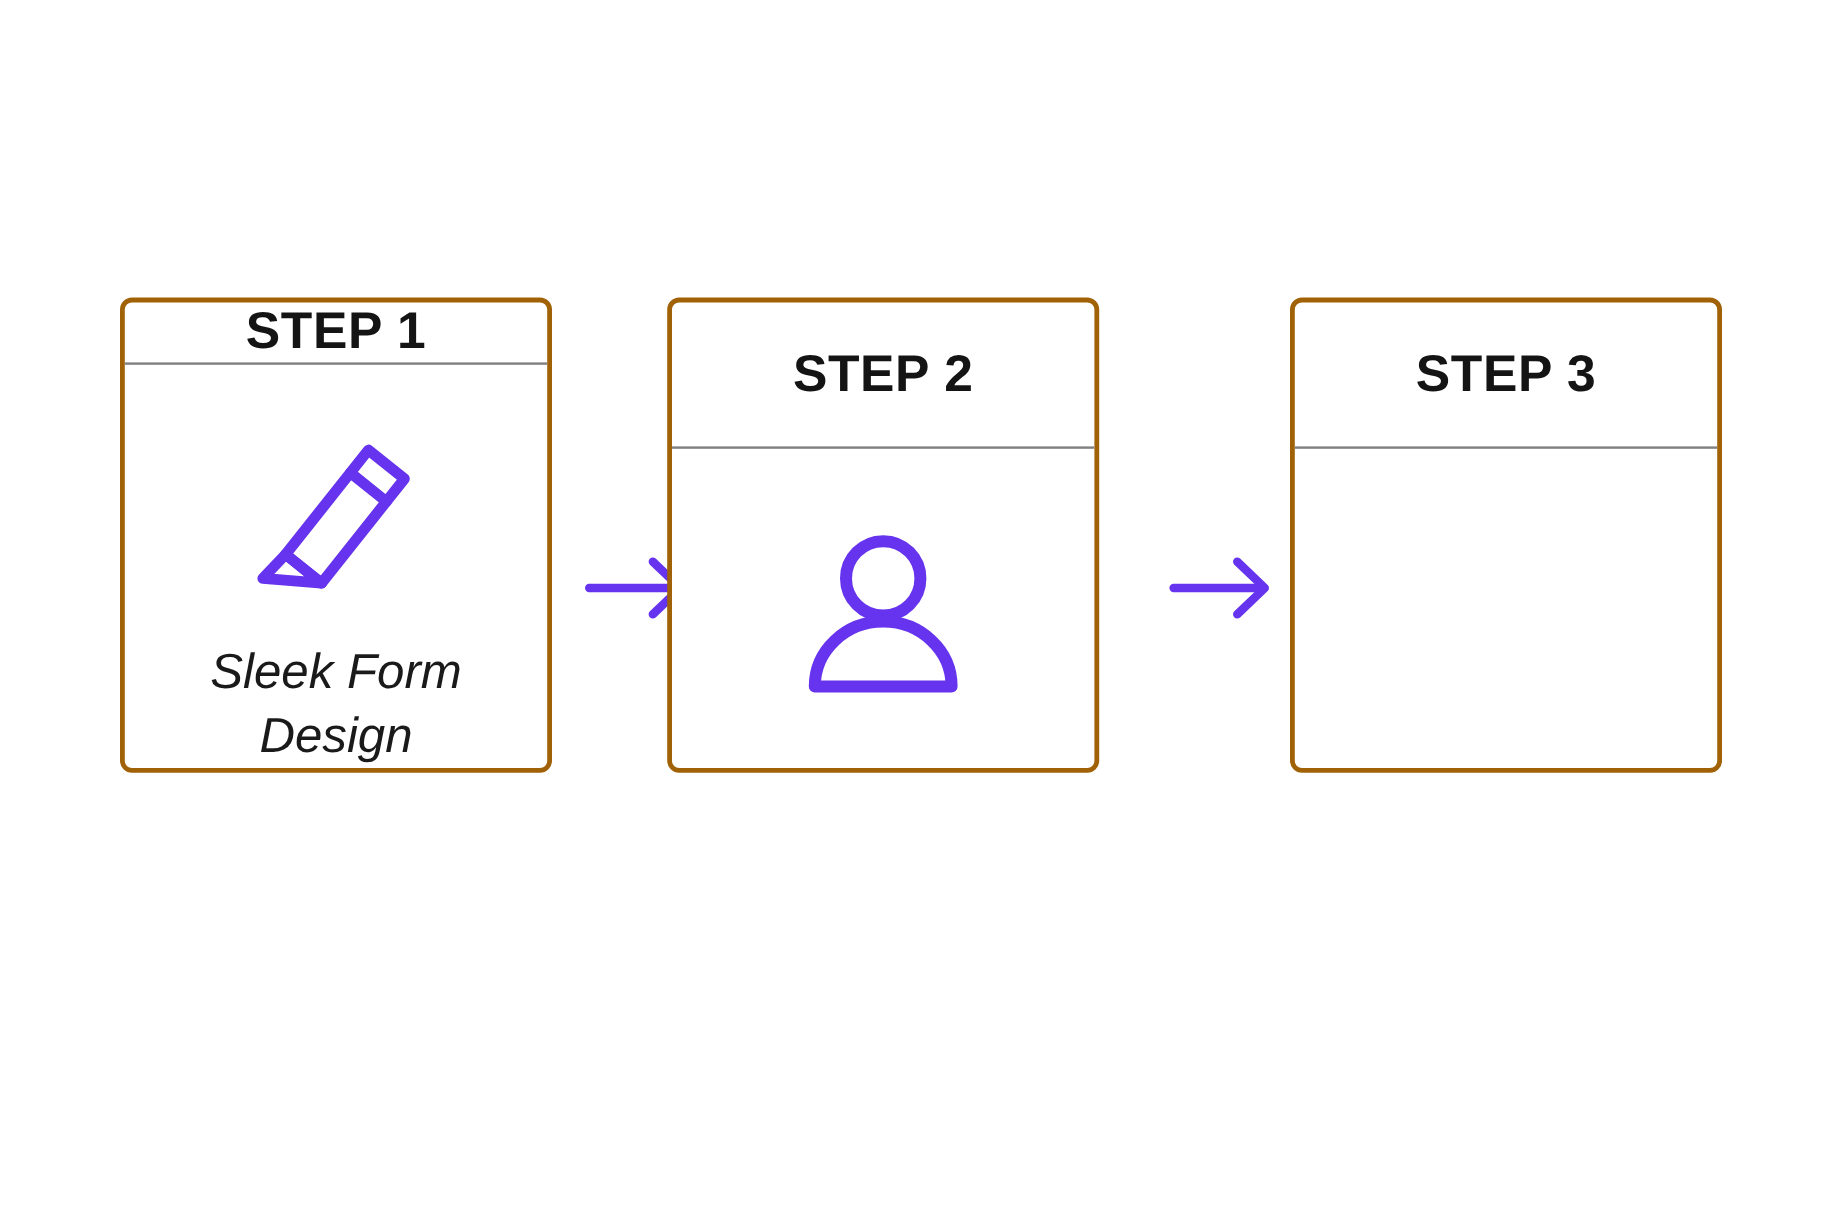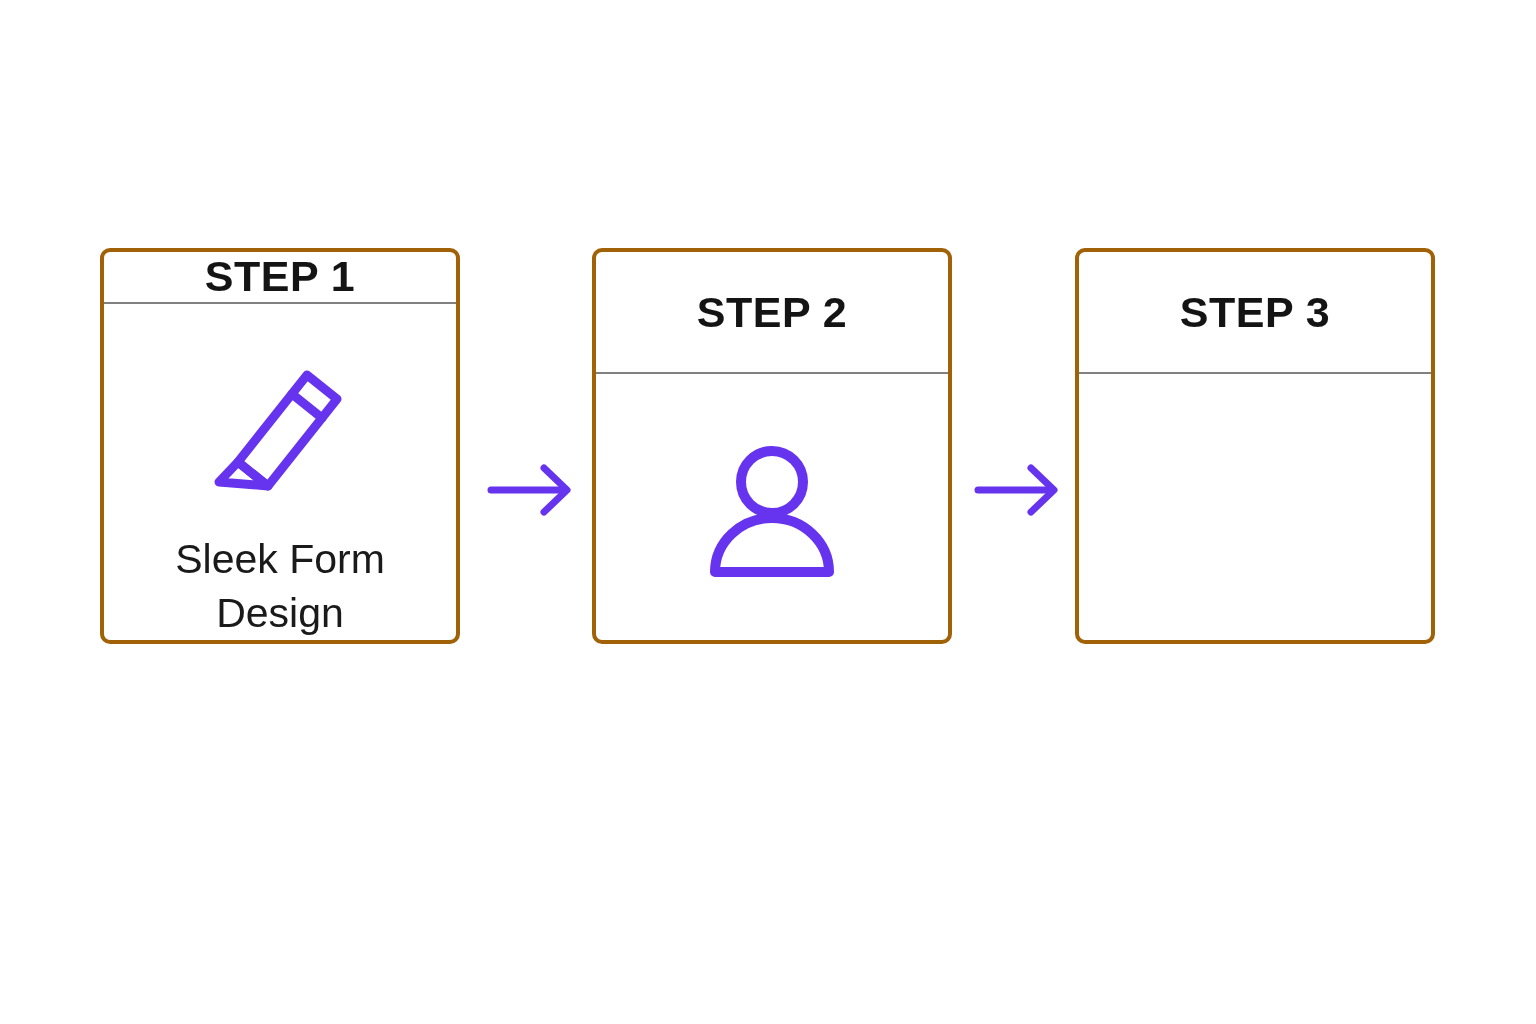--- a/index.html
+++ b/index.html
@@ -30,21 +30,21 @@
     width: 360px;
     height: 396px;
     box-sizing: border-box;
     border: 4px solid #a16207;
     border-radius: 10px;
     background: #ffffff;
     display: flex;
     flex-direction: column;
   }
   .step-card.card-1 { left: 100px; }
-  .step-card.card-2 { left: 592px; gap: 23px; }
+  .step-card.card-2 { left: 556px; gap: 23px; }
   .step-card.card-3 { left: 1075px; }
 
   .card-header {
     height: 122px;
     box-sizing: border-box;
     border-bottom: 2px solid #808080;
     display: flex;
     align-items: center;
     justify-content: center;
   }
@@ -56,20 +56,21 @@
     line-height: 1;
   }
 
   .card-body {
     flex: 1;
     display: flex;
     flex-direction: column;
     align-items: center;
     padding: 0;
     position: relative;
+    font-style: italic;
   }
 
   .icon-area {
     height: 232px;
     width: 100%;
     display: flex;
     align-items: center;
     justify-content: center;
   }
 

